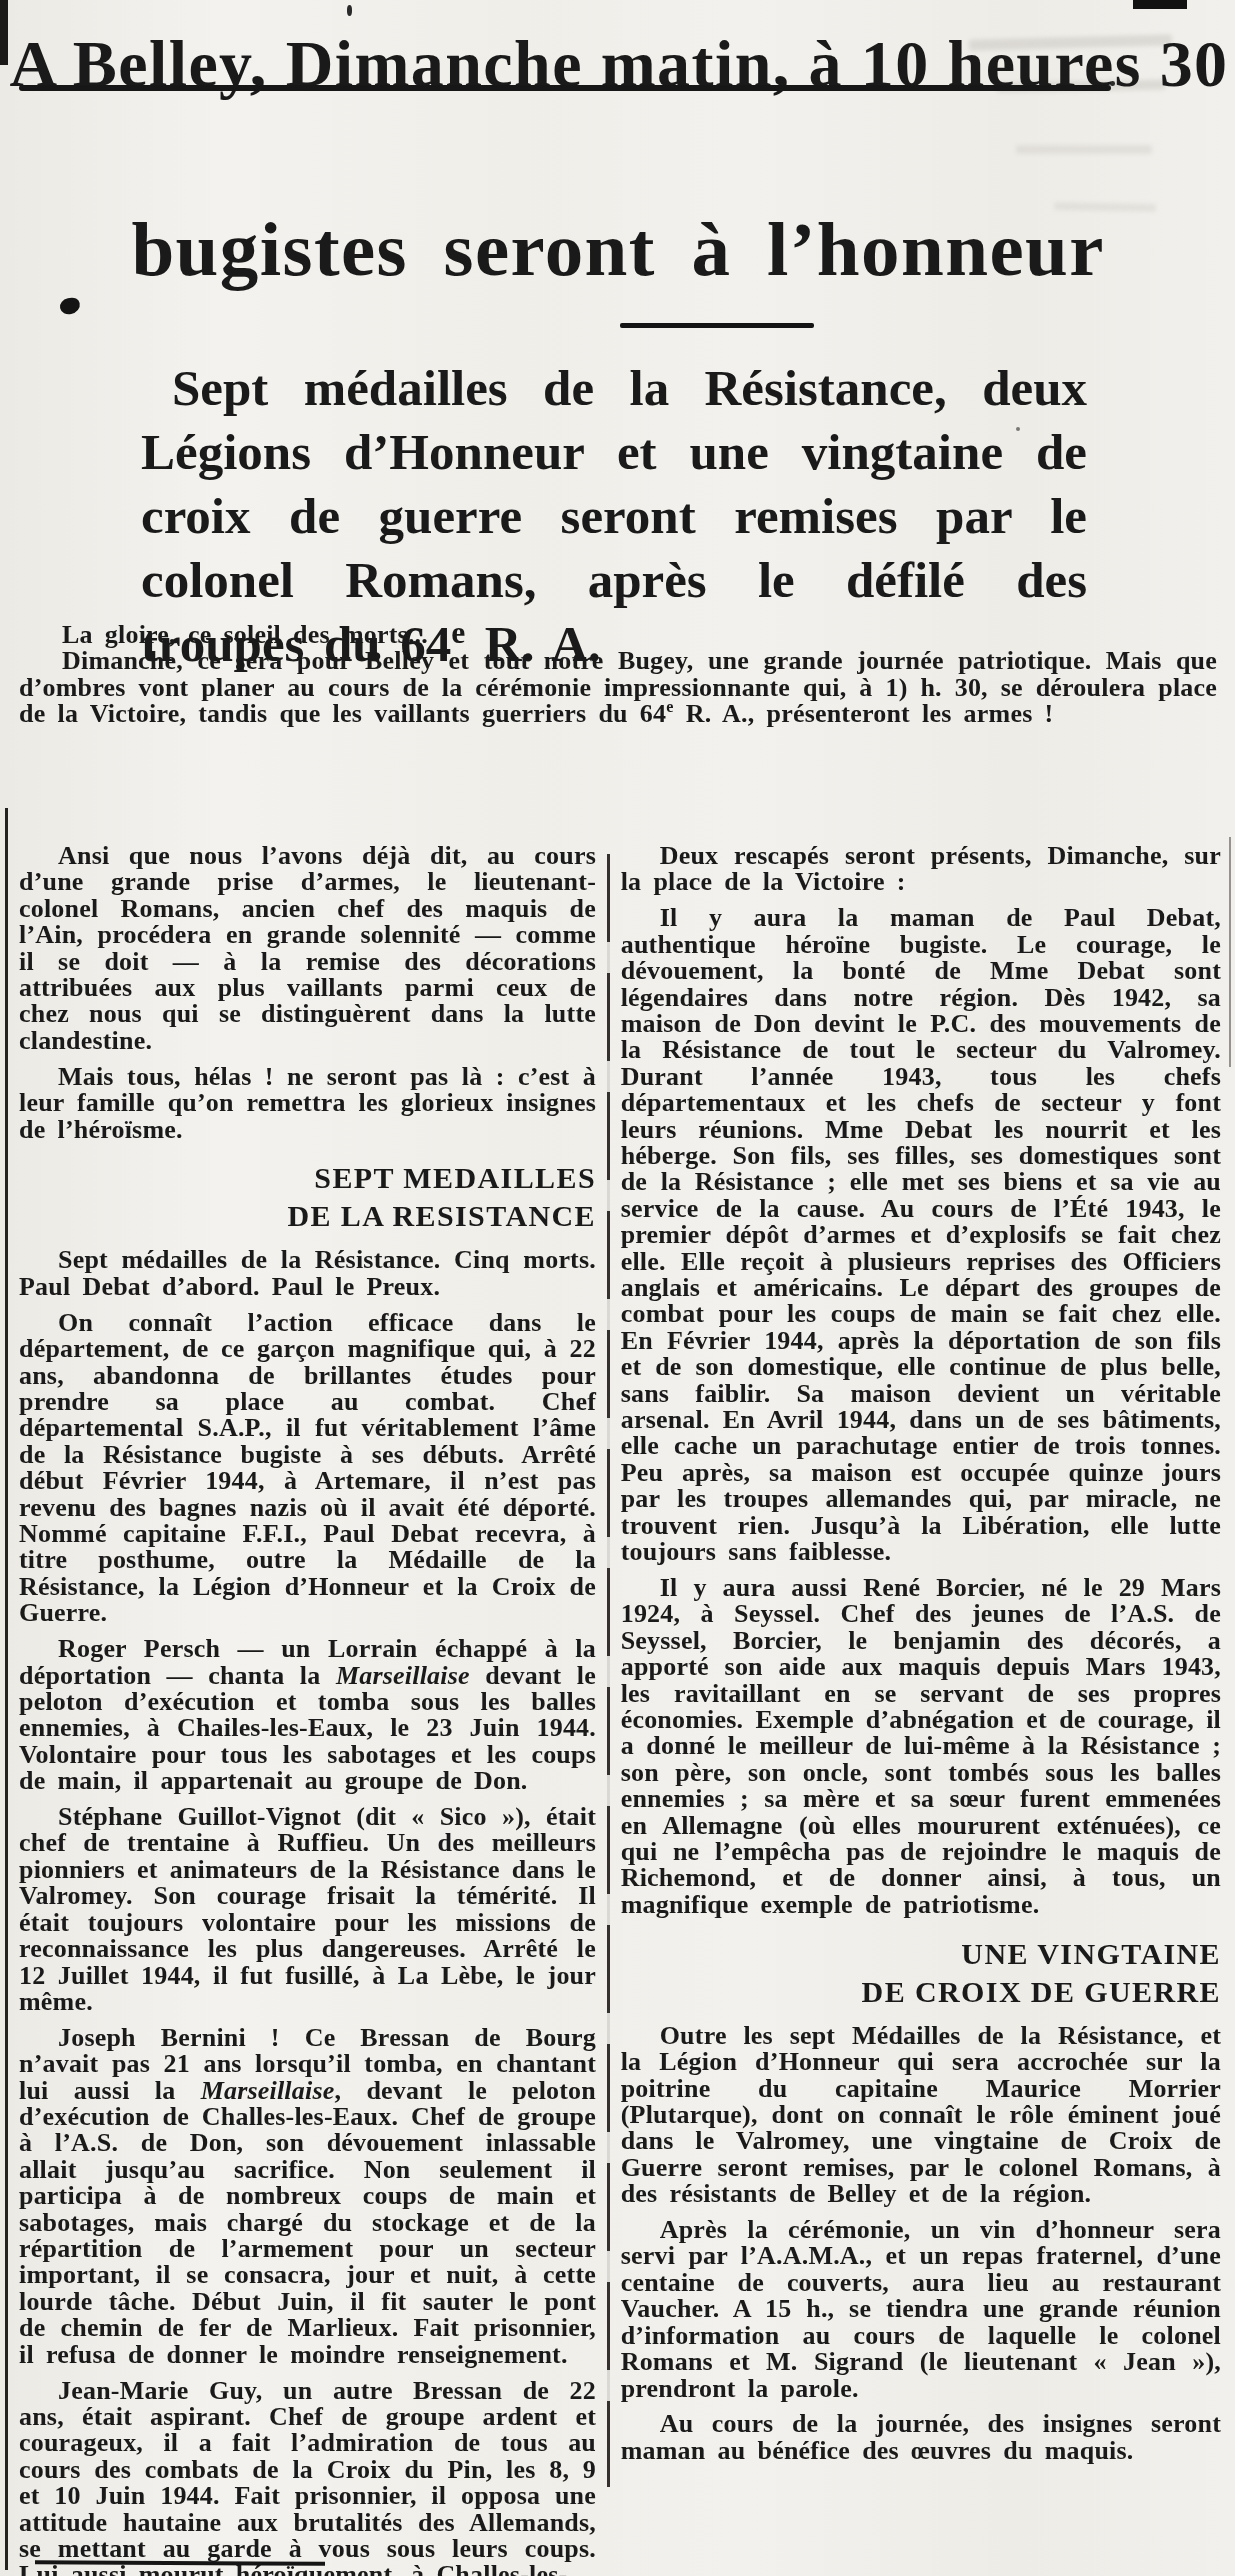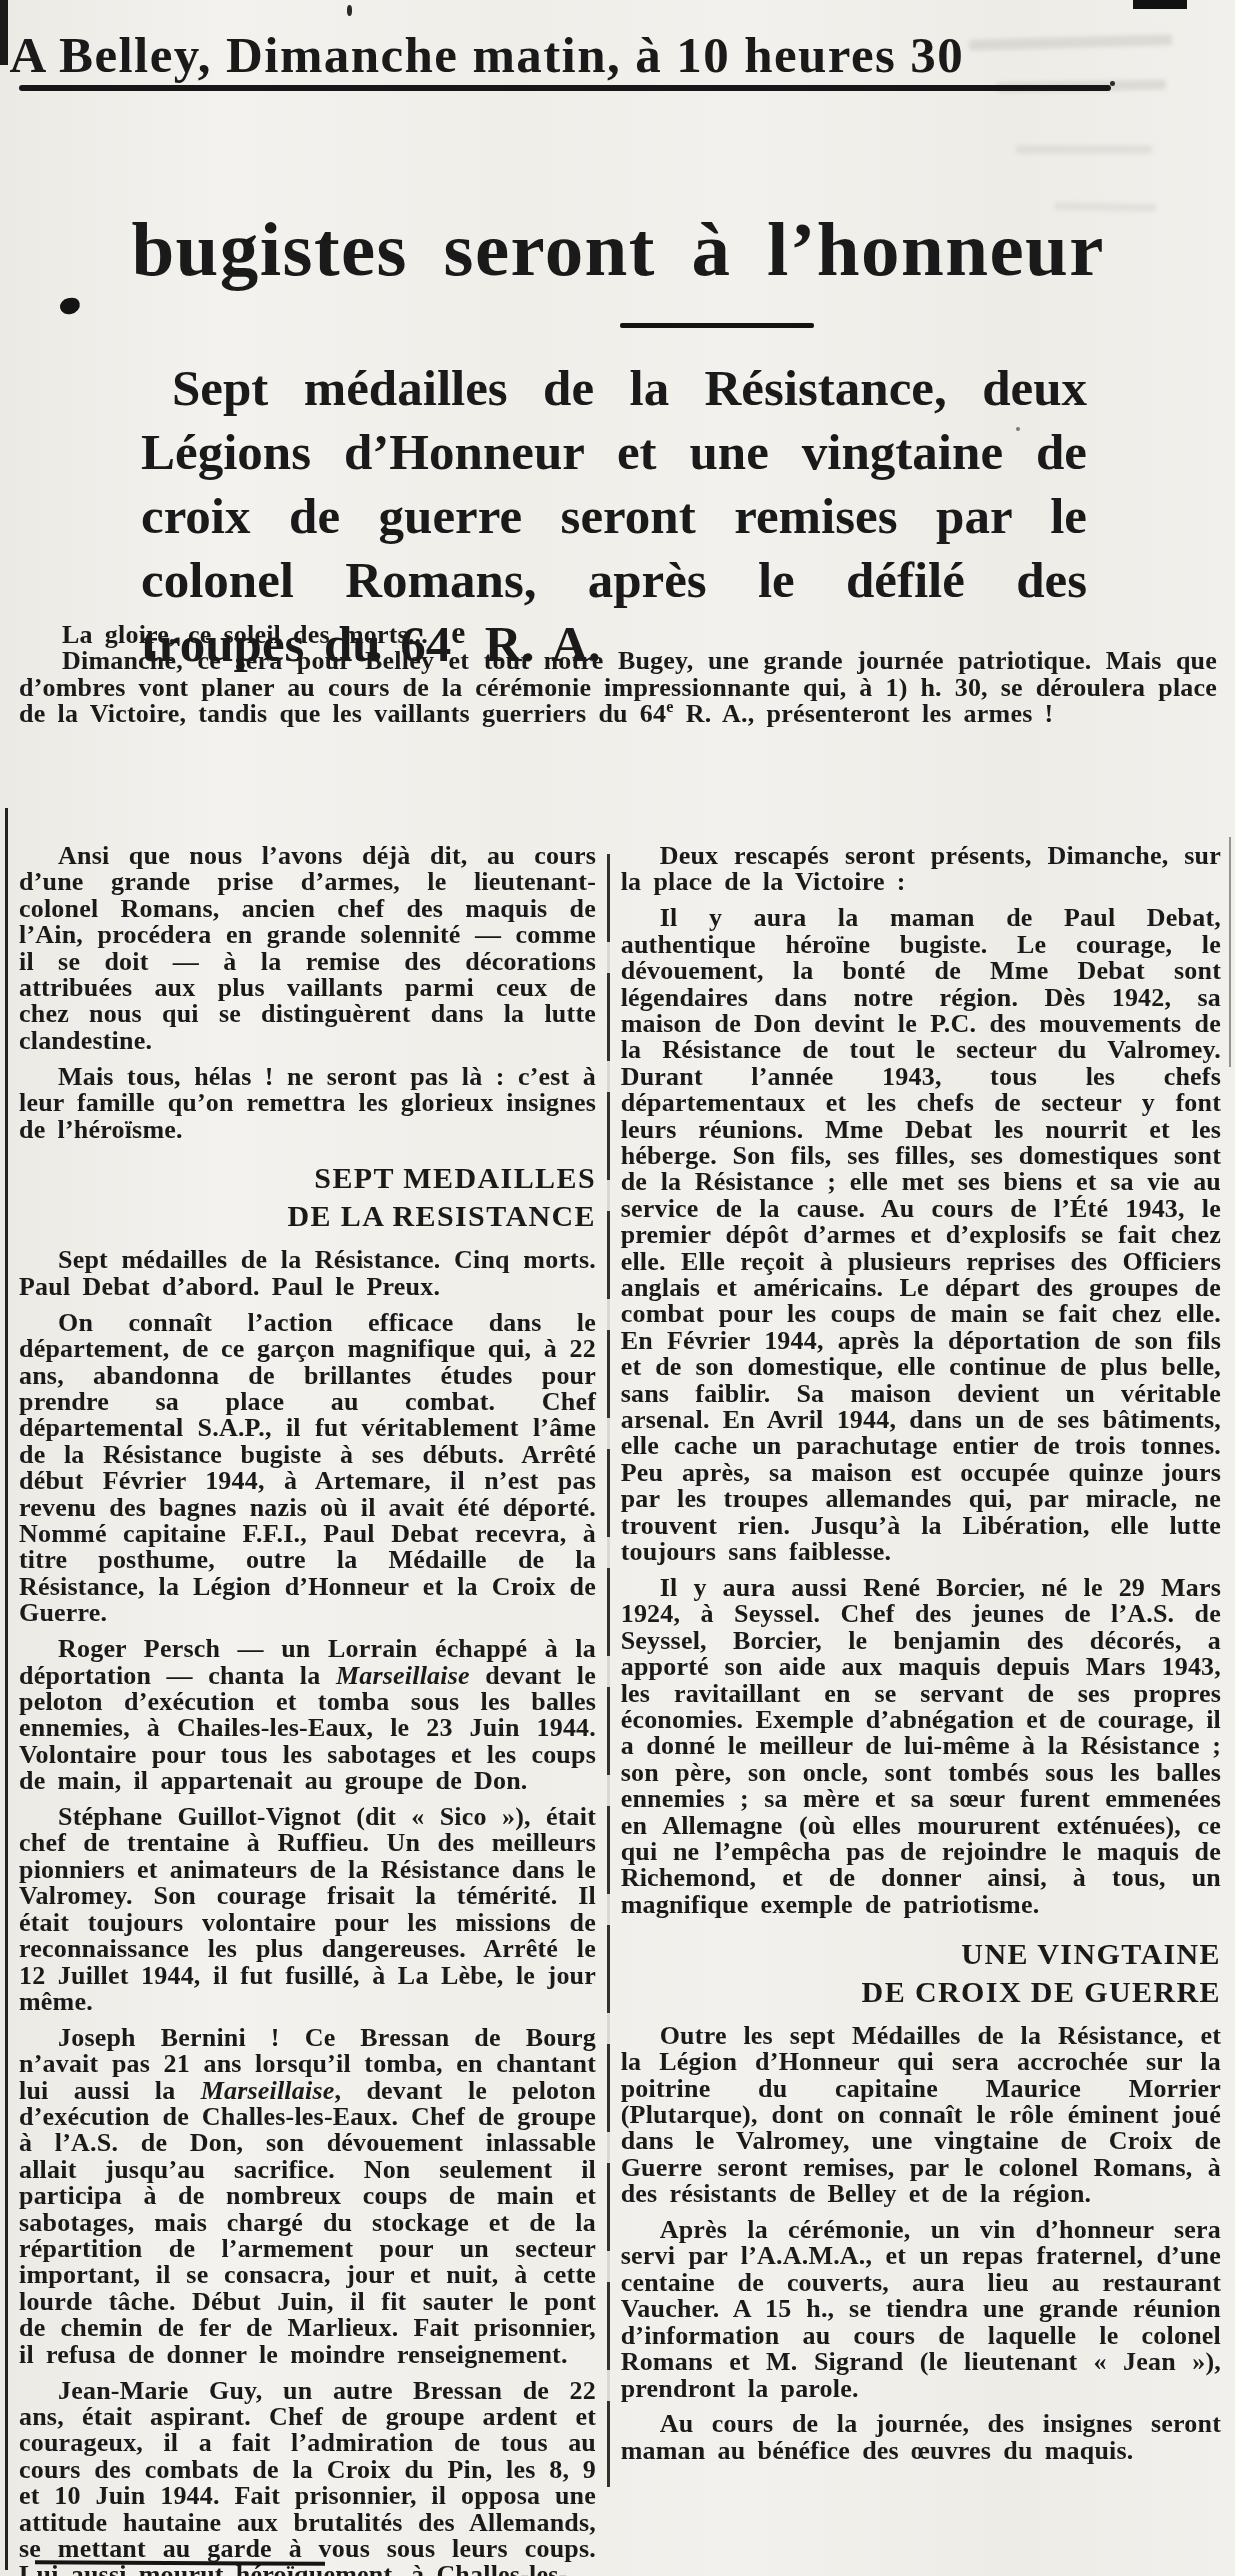--- a/index.html
+++ b/index.html
@@ -12,21 +12,21 @@
     position: relative;
     width: 1236px; height: 2576px;
     overflow: hidden;
     color: #1a1a1a;
     background:
       linear-gradient(90deg, #eceae5 0%, #f3f2ee 18%, #efeee9 42%, #f2f1ed 60%, #eeece7 82%, #f1f0ec 100%);
   }
   
   .kicker {
     position: absolute; top: 26px; left: 9.5px; margin: 0;
-    font-size: 51px; font-weight: bold; letter-spacing: 1.4px;
+    font-size: 66px; font-weight: bold; letter-spacing: 1.4px;
     white-space: nowrap;
   }
   .kicker-rule {
     position: absolute; top: 85px; left: 19px;
     width: 1092px; height: 6.1px; background: #171717; border-radius: 3.4px;
   }
   
   .headline {
     position: absolute; top: 114px; left: 13.6px; width: 1209px;
     text-align: center; font-weight: bold;

